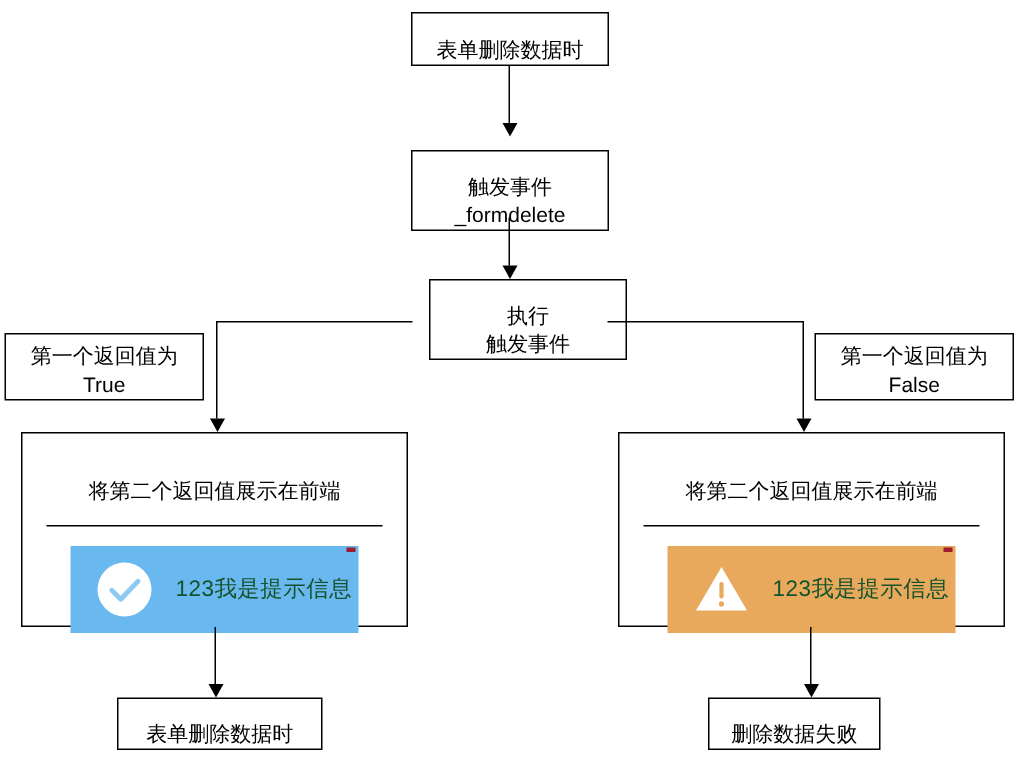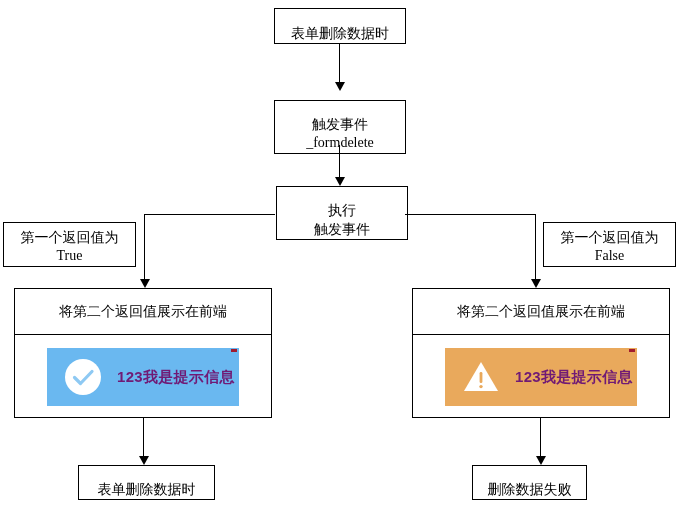--- a/index.html
+++ b/index.html
@@ -32,39 +32,39 @@
     text-align: center;
     color: #000000;
     font-size: 14px;
     line-height: 1.35;
   }
   .node .line {
     display: block;
     white-space: nowrap;
   }
   .node .line.latin {
-    font-family: Liberation Serif, serif;
+    font-family: Liberation Sans, sans-serif;
     font-size: 14px;
   }
 
   
   #node-start        { left: 274px; top: 8px;   width: 132px; height: 36px; }
   #node-event        { left: 274px; top: 100px;  width: 132px; height: 54px; }
-  #node-backend      { left: 276px; top: 186px; width: 132px; height: 54px; }
+  #node-backend      { left: 286px; top: 186px; width: 132px; height: 54px; }
   #label-true        { left: 3px;   top: 222px; width: 133px; height: 45px; }
   #label-false       { left: 543px; top: 222px; width: 133px; height: 45px; }
   #branch-success    { left: 14px;  top: 288px; width: 258px; height: 130px; }
   #branch-fail       { left: 412px; top: 288px; width: 258px; height: 130px; }
   #node-ok           { left: 78px;  top: 465px; width: 137px; height: 35px; }
   #node-ng           { left: 472px; top: 465px; width: 115px; height: 35px; }
 
   
   .branch {
     display: block;
-    padding: 0;
+    padding: 16px;
     justify-content: flex-start;
   }
   .branch-title {
     height: 45px;
     line-height: 45px;
     text-align: center;
     font-size: 14px;
     border-bottom: 1px solid #000000;
     white-space: nowrap;
   }
@@ -79,23 +79,23 @@
     position: relative;
     width: 192px;
     height: 58px;
     display: flex;
     align-items: center;
     gap: 14px;
     padding-left: 16px;
     box-sizing: border-box;
   }
   .toast-text {
-    color: #701a75;
+    color: #14532d;
     font-size: 15px;
-    font-weight: bold;
+    font-weight: normal;
     letter-spacing: 0.3px;
     white-space: nowrap;
   }
   .toast-corner {
     position: absolute;
     right: 2px;
     top: 1px;
     width: 6px;
     height: 3px;
     background: #a11b2e;

